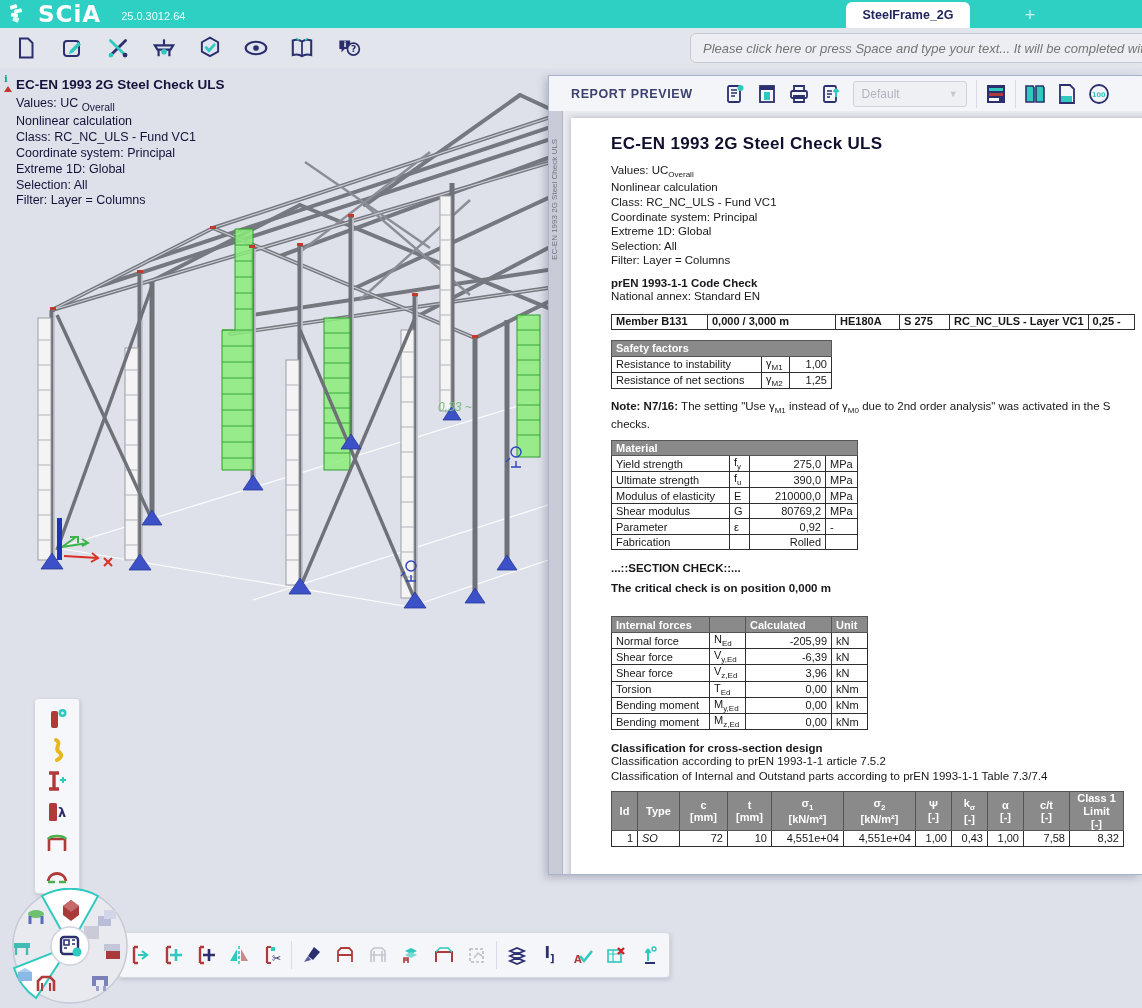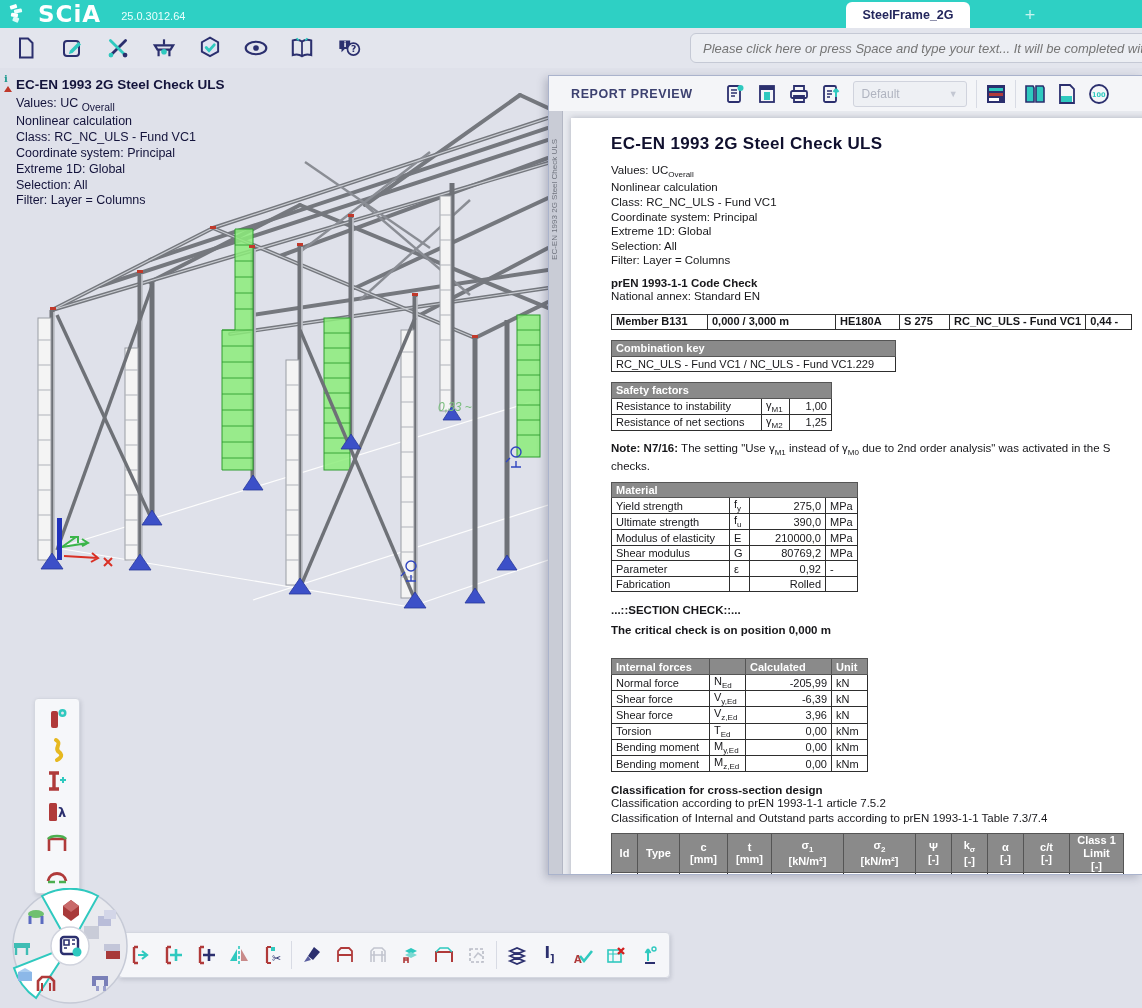--- a/index.html
+++ b/index.html
@@ -583,36 +583,26 @@
               <col style="width:50px">
               <col style="width:116px">
               <col style="width:46px">
             </colgroup>
           <tbody>
               <tr>
                 <td>Member B131</td>
                 <td>0,000 / 3,000 m</td>
                 <td>HE180A</td>
                 <td>S 275</td>
-                <td>RC_NC_ULS - Fund VC1</td>
-                <td>0,44 -</td>
+                <td>RC_NC_ULS - Layer VC1</td>
+                <td>0,25 -</td>
               </tr>
             </tbody>
         </table>
 
-        <table class="rpt" style="margin-top:10px;width:285px">
-          <tbody>
-            <tr>
-                <td class="tg">Combination key</td>
-              </tr>
-            <tr>
-                <td>RC_NC_ULS - Fund VC1 / NC_ULS - Fund VC1.229</td>
-              </tr>
-          </tbody>
-        </table>
 
         <table class="rpt t-sf" style="margin-top:10px">
           <colgroup>
               <col style="width:150px">
               <col style="width:28px">
               <col style="width:42px">
             </colgroup>
           <tbody>
             <tr>
                 <td class="tg" colspan="3">Safety factors</td>

